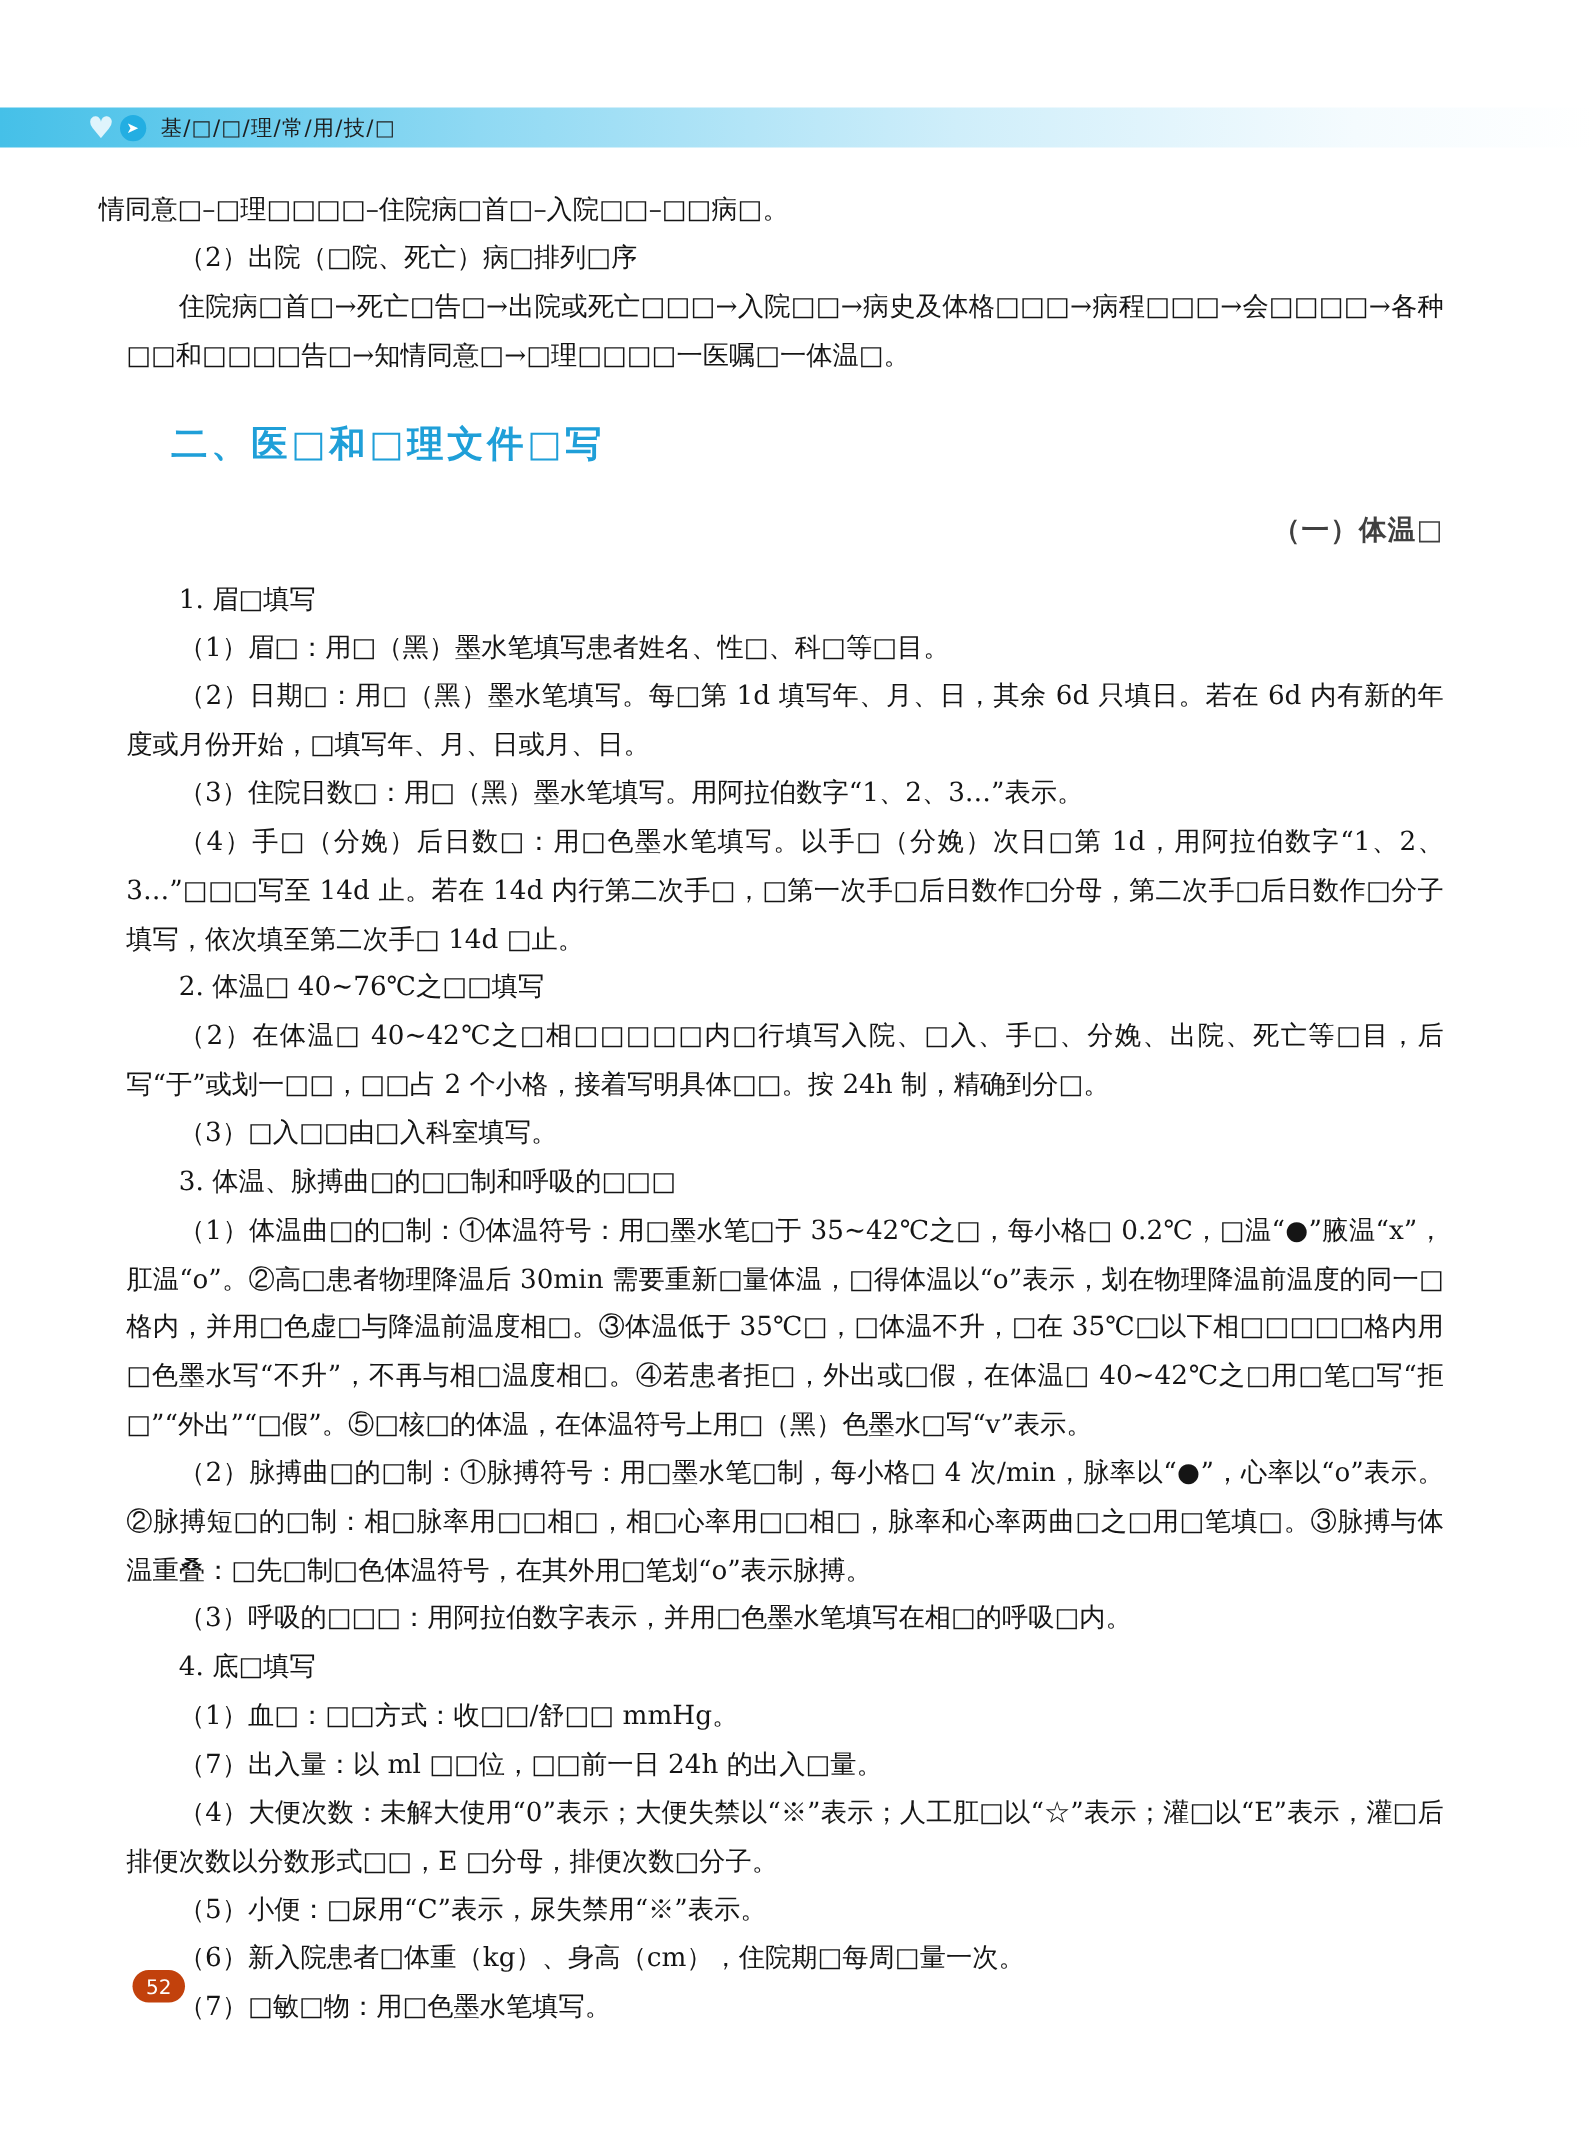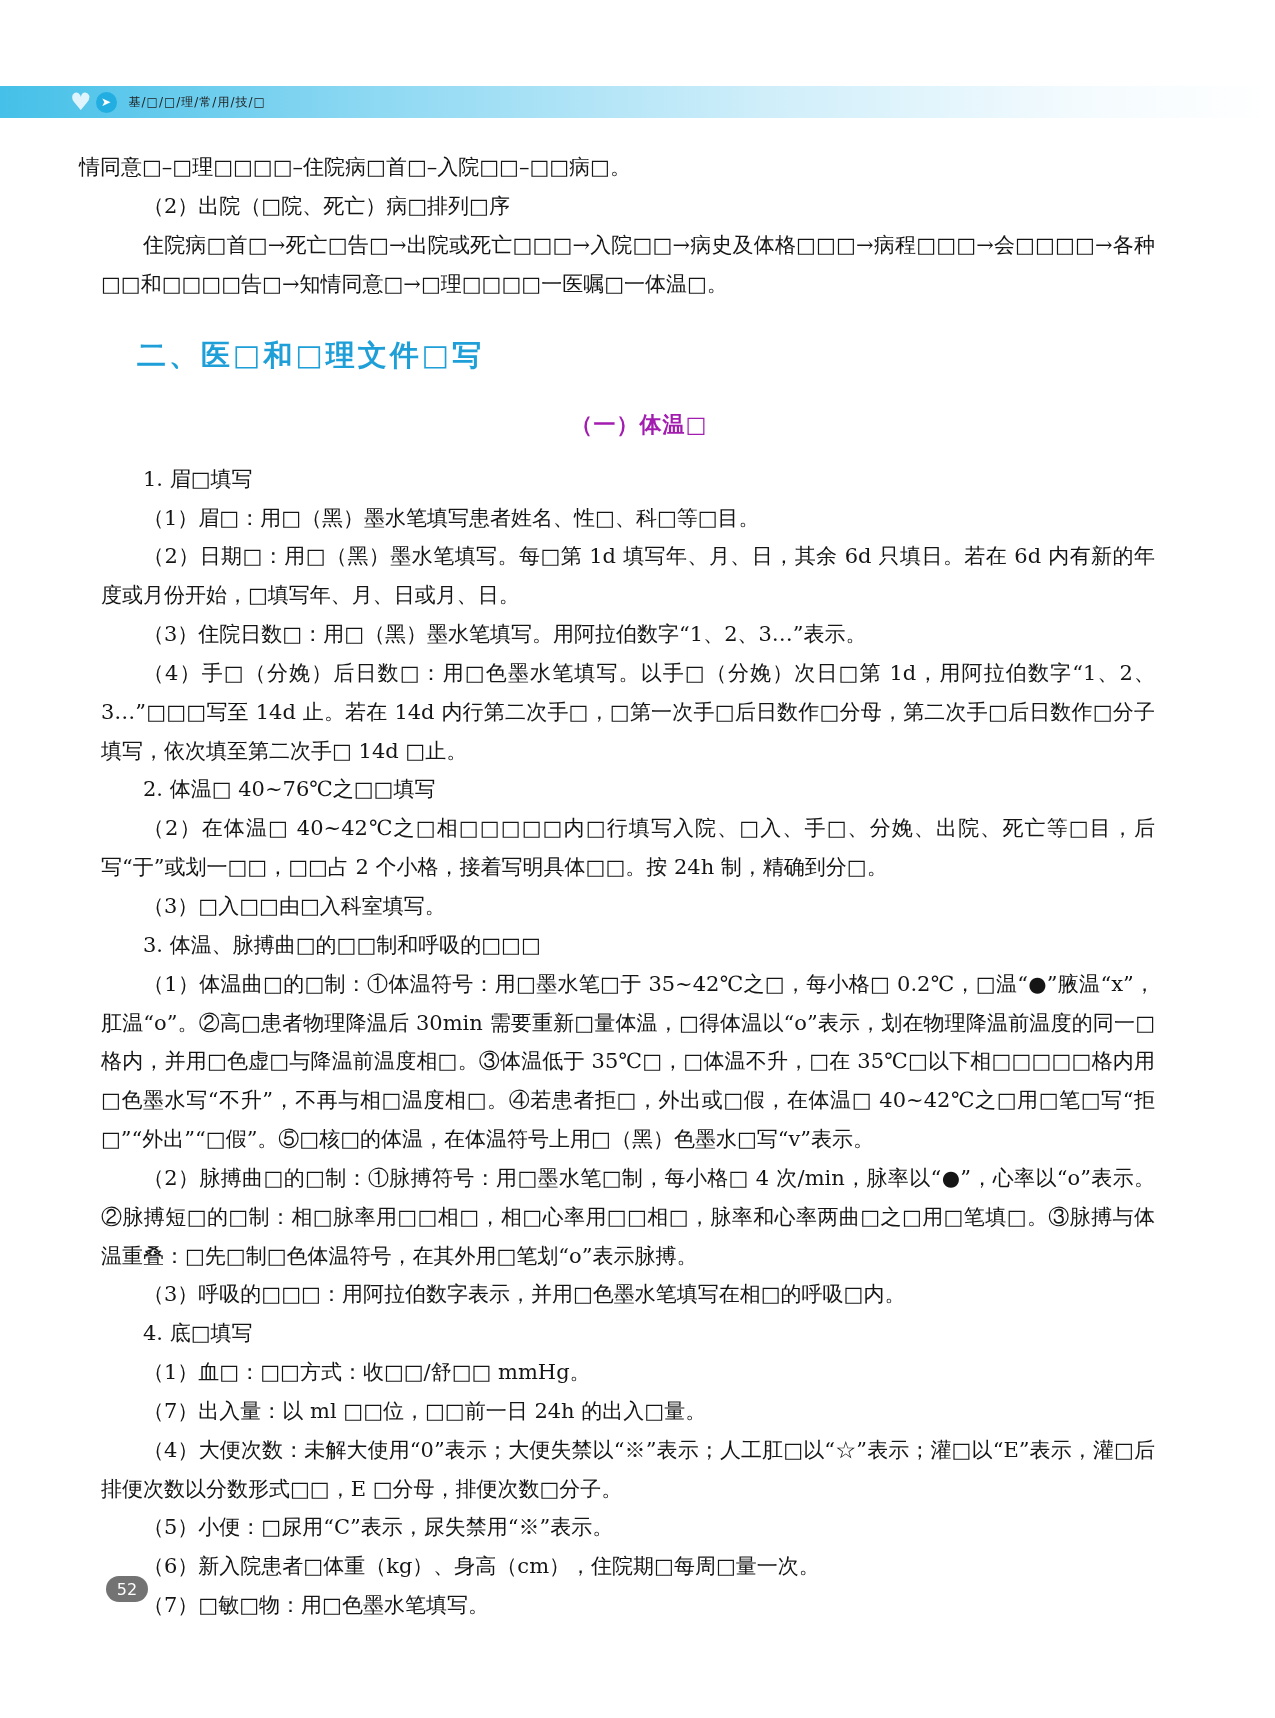--- a/index.html
+++ b/index.html
@@ -28,21 +28,21 @@
   .circle-icon {
     width:21px; height:21px; border-radius:50%;
     background:#23aee2; color:#ffffff;
     font-size:12px; line-height:1;
     display:flex; align-items:center; justify-content:center;
     margin-left:4px;
     font-family:"DejaVu Sans","Liberation Sans",sans-serif;
   }
   .running-title {
     margin-left:12px;
-    font-size:12px;
+    font-size:17px;
     letter-spacing:1px;
     color:#1d1d1d;
     font-family:"DejaVu Sans","Liberation Sans",sans-serif;
   }
   .page-body { padding:30px 120px 0 79px; }
   .para {
     margin:0;
     font-size:21px;
     line-height:1.85;
     text-align:justify;
@@ -54,34 +54,34 @@
     color:#1f9fd8;
     font-family:"DejaVu Sans","Liberation Sans",sans-serif;
     font-weight:bold;
     font-size:29px;
     letter-spacing:3px;
     text-indent:2em;
     text-align:left;
     margin:26px 0 16px 0;
   }
   .para.h2 {
-    color:#a21caf;
+    color:#404040;
     font-family:"DejaVu Sans","Liberation Sans",sans-serif;
     font-weight:bold;
     font-size:22px;
     letter-spacing:1px;
     text-indent:2em;
-    text-align:center;
+    text-align:right;
     margin:22px 0 14px 0;
   }
   .page-number-badge {
     position:absolute;
     left:106px; top:1576px;
     min-width:42px; height:26px;
-    background:#737373;
+    background:#c2410c;
     border-radius:14px;
     color:#ffffff;
     font-size:16px;
     font-family:"DejaVu Sans","Liberation Sans",sans-serif;
     display:flex; align-items:center; justify-content:center;
     padding:0 10px; box-sizing:border-box;
   }
 </style>
 </head>
 <body>

